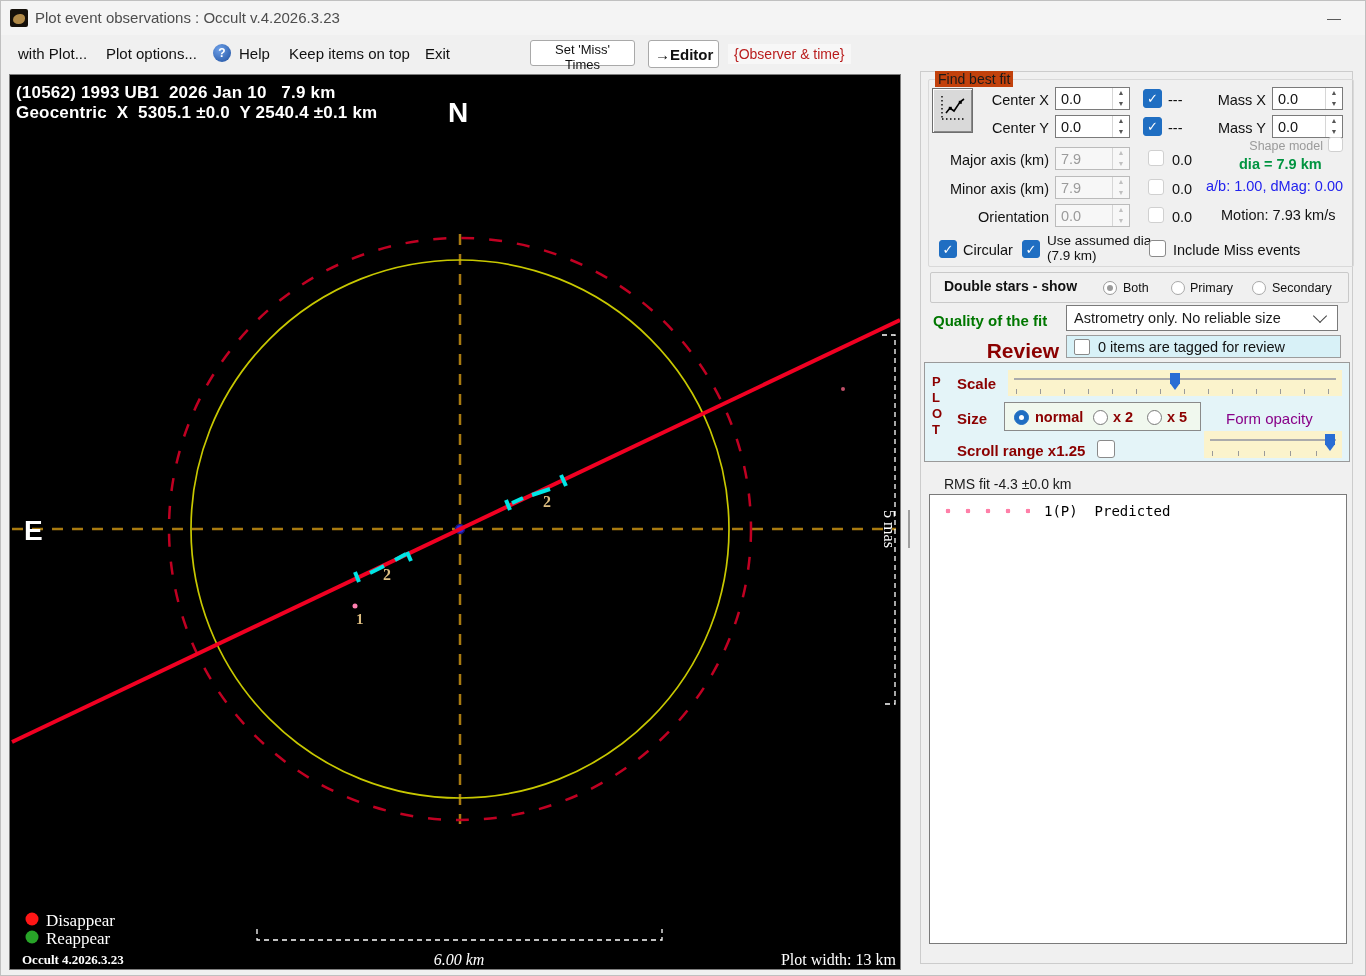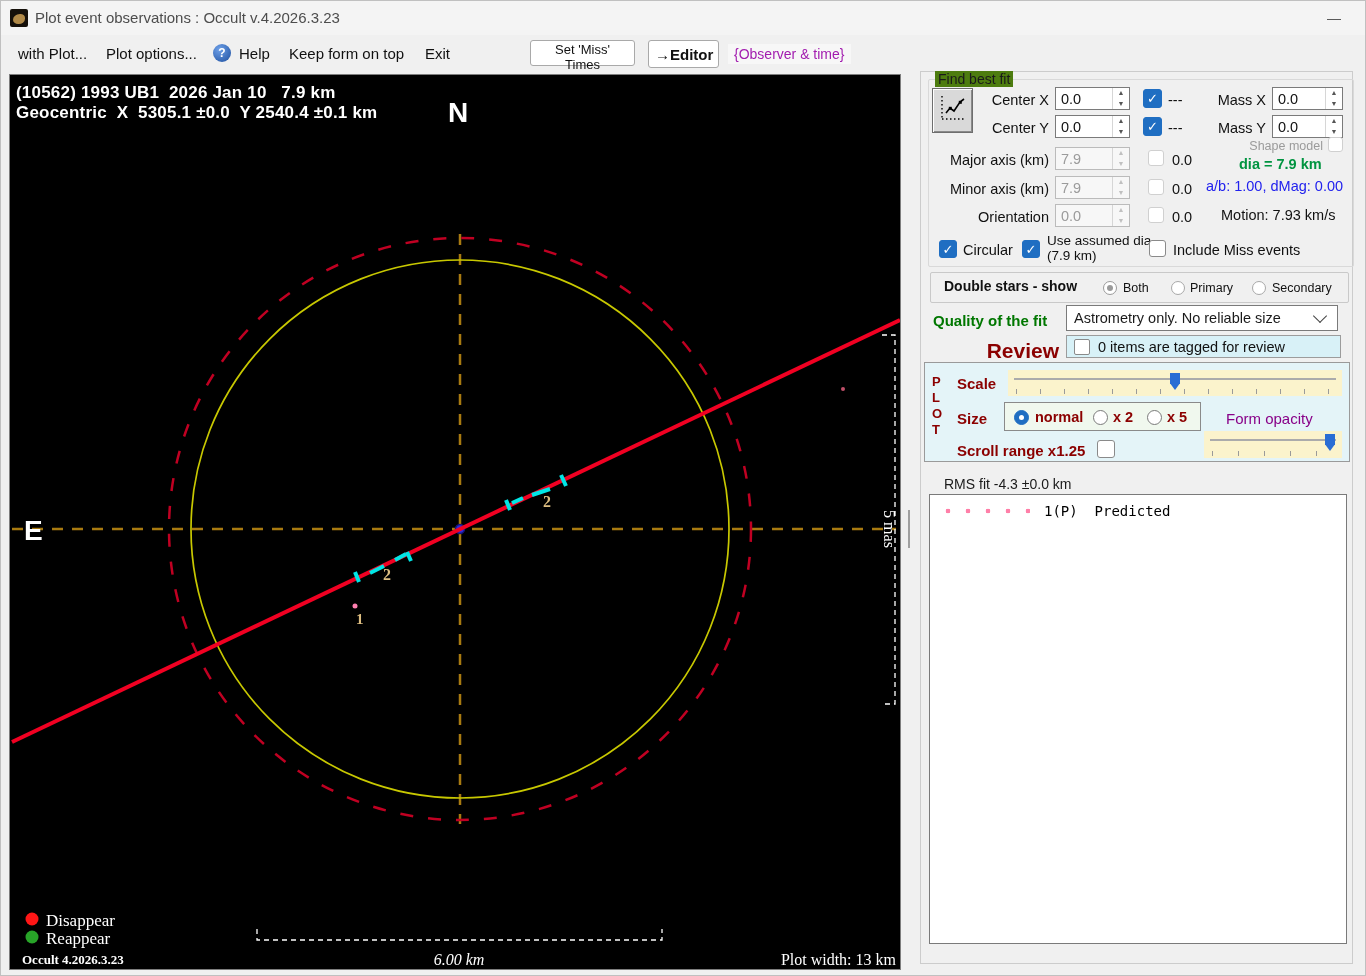--- a/index.html
+++ b/index.html
@@ -13,29 +13,29 @@
   #appicon .blob{position:absolute;left:3px;top:5px;width:12px;height:10px;background:#b08948;border-radius:60% 40% 55% 45%;}
   #wintitle{position:absolute;left:34px;top:8px;font-size:15px;color:#4d4d4d;}
   #minbtn{position:absolute;left:1318px;top:6px;width:30px;height:22px;color:#5a5a5a;font-size:14px;text-align:center;line-height:22px;}
   
   .menuitem{position:absolute;top:44px;font-size:15px;color:#111;}
   .toolbtn{position:absolute;background:#fff;border:1px solid #a9a9a9;border-radius:3px;
            font-size:13px;text-align:center;color:#111;}
   #helpicon{position:absolute;left:212px;top:43px;width:18px;height:18px;border-radius:50%;
             background:radial-gradient(circle at 35% 30%,#6ea0e8,#1c4e9e);color:#fff;
             font-size:12px;font-weight:bold;text-align:center;line-height:18px;}
-  #observer-time{position:absolute;left:727px;top:43px;font-size:14px;color:#a21caf;background:#f7f7f7;padding:2px 6px;}
+  #observer-time{position:absolute;left:727px;top:43px;font-size:14px;color:#b91c1c;background:#f7f7f7;padding:2px 6px;}
   
   #plot{position:absolute;left:8px;top:73px;width:890px;height:894px;background:#000;border:1px solid #7e7e7e;box-sizing:content-box;}
   #plot .hdr{position:absolute;left:6px;color:#fff;font-weight:bold;font-size:17px;letter-spacing:0.2px;white-space:pre;}
   #plot .big{position:absolute;color:#fff;font-weight:bold;font-size:28px;}
   
   #rightpanel{position:absolute;left:919px;top:70px;width:433px;height:893px;border:1px solid #cccccc;background:#f0f0f0;box-sizing:border-box;}
   .groupbox{position:absolute;border:1px solid #d9d9d9;border-radius:2px;}
-  .grouplabel{position:absolute;background:#4d7c0f;padding:0 3px;font-size:14px;}
+  .grouplabel{position:absolute;background:#c2410c;padding:0 3px;font-size:14px;}
   .fieldlabel{position:absolute;font-size:14.5px;text-align:right;color:#111;}
   .tb{position:absolute;height:23px;background:#fff;border:1px solid #7a7a7a;display:flex;box-sizing:border-box;}
   .tb input{flex:1;min-width:0;border:0;outline:0;background:transparent;font-family:"Liberation Sans",sans-serif;font-size:14.5px;padding:0 0 0 5px;color:#111;}
   .tb.disabled{background:#f7f7f7;border-color:#bbbbbb;}
   .tb.disabled input{color:#9b9b9b;}
   .spin{width:16px;border-left:1px solid #d6d6d6;display:flex;flex-direction:column;}
   .spin span{flex:1;font-size:7px;line-height:10px;text-align:center;color:#555;}
   .tb.disabled .spin span{color:#c0c0c0;}
   .cb{position:absolute;box-sizing:border-box;background:#fff;border:1px solid #8a8a8a;border-radius:3px;}
   .cb.checked{background:#1f6ec2;border-color:#1f6ec2;}
@@ -78,21 +78,21 @@
         <div class="blob"></div>
       </div>
     <div id="wintitle">Plot event observations : Occult v.4.2026.3.23</div>
     <div id="minbtn">—</div>
   </div>
 
   <div class="menuitem" style="left:17px;">with Plot...</div>
   <div class="menuitem" style="left:105px;">Plot options...</div>
   <div id="helpicon">?</div>
   <div class="menuitem" style="left:238px;">Help</div>
-  <div class="menuitem" style="left:288px;">Keep form on top</div>
+  <div class="menuitem" style="left:288px;">Keep items on top</div>
   <div class="menuitem" style="left:424px;">Exit</div>
   <button class="toolbtn" style="left:529px;top:39px;width:105px;height:26px;">Set 'Miss' Times</button>
   <button class="toolbtn" style="left:647px;top:39px;width:71px;height:28px;font-size:15px;font-weight:bold;">→Editor</button>
   <div id="observer-time">{Observer &amp; time}</div>
 
   <div id="plot">
     <svg width="890" height="894" viewBox="0 0 890 894">
 
       <line x1="2" y1="454" x2="886" y2="454" stroke="#a87a10" stroke-width="2.5" stroke-dasharray="11 9"></line>
       <line x1="450" y1="159" x2="450" y2="749" stroke="#a87a10" stroke-width="2.5" stroke-dasharray="11 9"></line>

